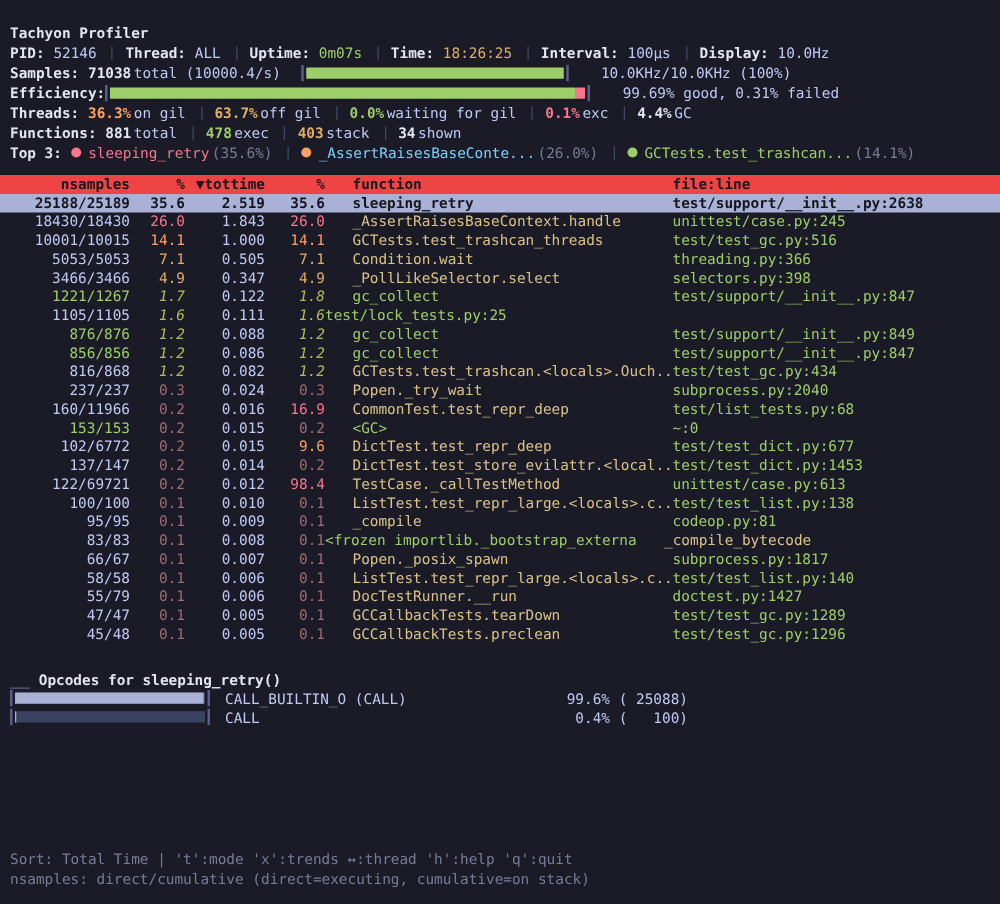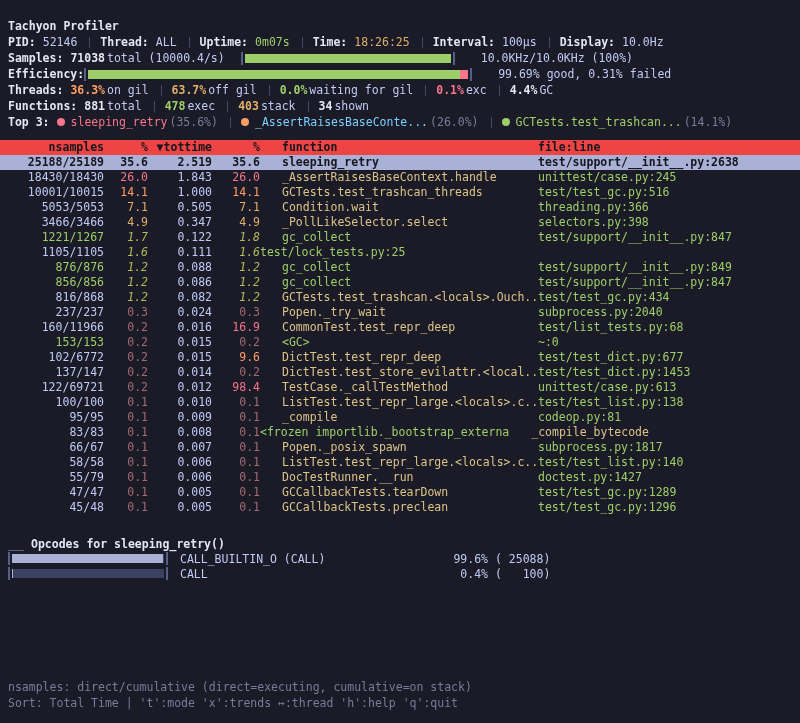--- a/index.html
+++ b/index.html
@@ -215,17 +215,17 @@
   <div class="op-title">
     <span class="op-dash"></span>
     <span class="b">Opcodes for sleeping_retry()</span>
   </div>
   <div id="opcode-rows">
       <div class="op-row"><div class="op-bar"><div class="op-track"><div class="op-fill" style="width: 99.6%;"></div></div></div><span class="op-name c-fg">CALL_BUILTIN_O (CALL)</span><span class="op-pct c-fg">99.6%</span><span class="op-count c-fg">( 25088)</span></div>
       <div class="op-row"><div class="op-bar"><div class="op-track"><div class="op-fill" style="width: 0.4%;"></div></div></div><span class="op-name c-fg">CALL</span><span class="op-pct c-fg">0.4%</span><span class="op-count c-fg">(   100)</span></div>
     </div>
 
   <div class="footer">
+    <div class="fline">Sort: Total Time | 't':mode 'x':trends ↔:thread 'h':help 'q':quit</div>
     <div class="fline">nsamples: direct/cumulative (direct=executing, cumulative=on stack)</div>
-    <div class="fline">Sort: Total Time | 't':mode 'x':trends ↔:thread 'h':help 'q':quit</div>
   </div>
 
 </div>
 
 </body></html>

